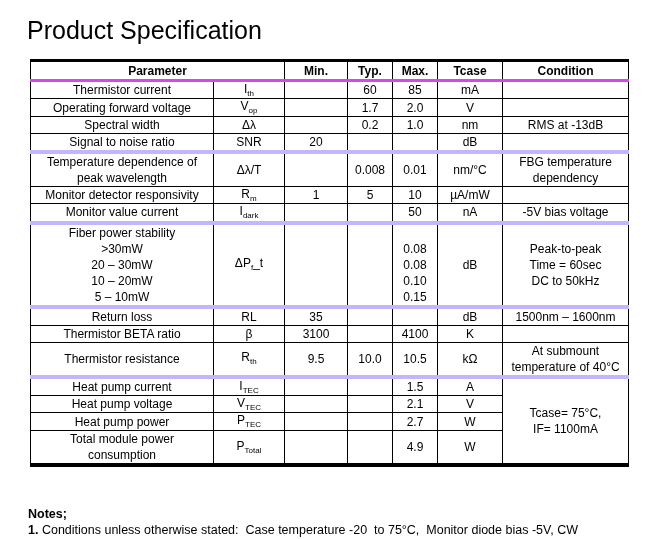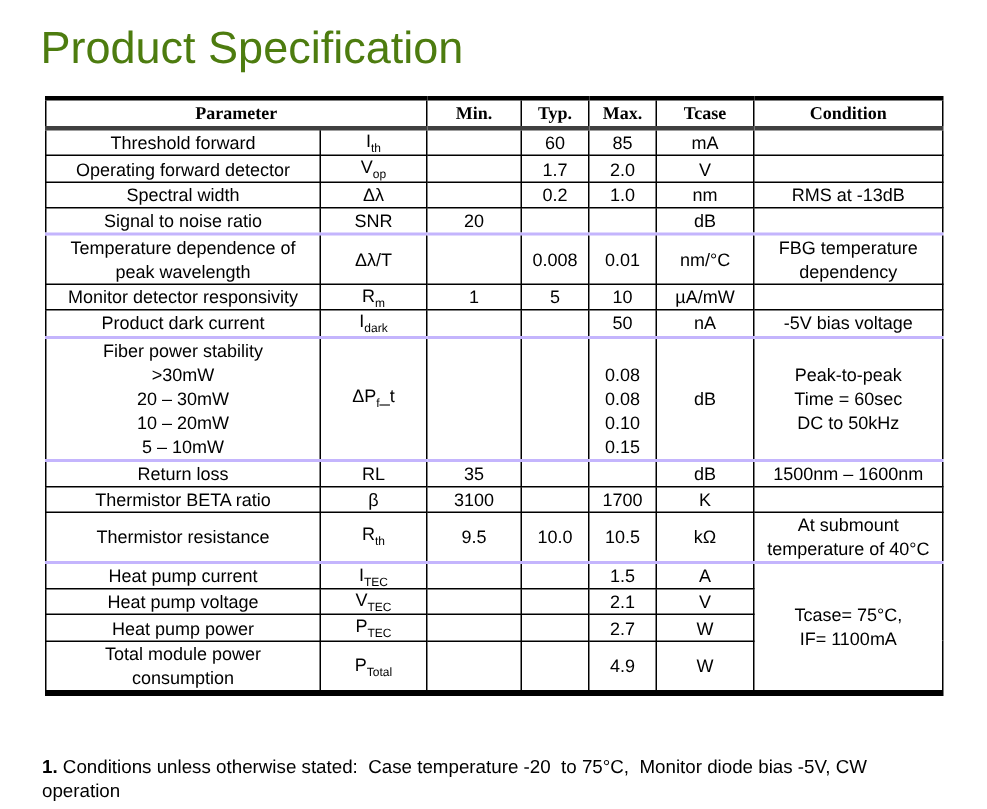--- a/index.html
+++ b/index.html
@@ -5,24 +5,24 @@
   html, body {
     margin: 0; padding: 0;
     width: 658px; height: 539px;
     background: #ffffff;
     overflow: hidden;
     font-family: "Liberation Sans", sans-serif;
     color: #000;
   }
   .page-title {
     margin: 16px 0 0 27px;
-    font-size: 30px;
+    font-size: 25px;
     font-weight: 400;
     letter-spacing: 0px;
-    color: #4d7c0f;
+    color: #000000;
   }
   table.spec {
     margin: 14px 0 0 30px;
     border-collapse: collapse;
     table-layout: fixed;
     width: 598px;
     border-top: 3px solid #000;
     border-bottom: 4px solid #000;
     border-left: 1px solid #000;
     border-right: 1px solid #000;
@@ -30,28 +30,27 @@
   table.spec th, table.spec td {
     border: 1px solid #000;
     padding: 0;
     font-size: 12px;
     text-align: center;
     vertical-align: middle;
     overflow: hidden;
   }
   table.spec thead th {
     border-top: 3px solid #000;
-    border-bottom: 3px solid #404040;
+    border-bottom: 3px solid #d946ef;
     font-weight: bold;
     height: 17px;
-    font-family: Liberation Serif, serif;
   }
   th.param-h { text-align: left; padding-left: 6px; }
   td.param  { text-align: left; padding-left: 6px; }
-  tr.group-end > td { border-bottom: 2px solid #c4b5fd; }
+  tr.group-end > td { border-bottom: 4px solid #c4b5fd; }
   .line { min-height: 16px; line-height: 16px; white-space: nowrap; }
   td sub, .sym sub {
     font-size: 8px;
     line-height: 1;
   }
   .notes {
     margin: 39px 20px 0 28px;
     font-size: 12.5px;
     line-height: 16px;
   }
@@ -80,34 +79,34 @@
       <th>Min.</th>
       <th>Typ.</th>
       <th>Max.</th>
       <th>Tcase</th>
       <th>Condition</th>
     </tr>
   </thead>
   <tbody id="spec-body">
       <tr style="height: 16px;">
         <td class="param">
-          <div class="line">Threshold forward</div>
+          <div class="line">Thermistor current</div>
         </td>
         <td class="sym"><span>I</span><sub>th</sub></td>
         <td></td>
         <td>60</td>
         <td>85</td>
         <td>mA</td>
         <td>
           <div class="line"></div>
         </td>
       </tr>
       <tr style="height: 16px;">
         <td class="param">
-          <div class="line">Operating forward detector</div>
+          <div class="line">Operating forward voltage</div>
         </td>
         <td class="sym"><span>V</span><sub>op</sub></td>
         <td></td>
         <td>1.7</td>
         <td>2.0</td>
         <td>V</td>
         <td>
           <div class="line"></div>
         </td>
       </tr>
@@ -160,21 +159,21 @@
         <td>1</td>
         <td>5</td>
         <td>10</td>
         <td>µA/mW</td>
         <td>
           <div class="line"></div>
         </td>
       </tr>
       <tr class="group-end" style="height: 16px;">
         <td class="param">
-          <div class="line">Product dark current</div>
+          <div class="line">Monitor value current</div>
         </td>
         <td class="sym"><span>I</span><sub>dark</sub></td>
         <td></td>
         <td></td>
         <td>50</td>
         <td>nA</td>
         <td>
           <div class="line">-5V bias voltage</div>
         </td>
       </tr>
@@ -216,21 +215,21 @@
           <div class="line">1500nm – 1600nm</div>
         </td>
       </tr>
       <tr style="height: 16px;">
         <td class="param">
           <div class="line">Thermistor BETA ratio</div>
         </td>
         <td class="sym"><span>β</span></td>
         <td>3100</td>
         <td></td>
-        <td>1700</td>
+        <td>4100</td>
         <td>K</td>
         <td>
           <div class="line"></div>
         </td>
       </tr>
       <tr class="group-end" style="height: 32px;">
         <td class="param">
           <div class="line">Thermistor resistance</div>
         </td>
         <td class="sym"><span>R</span><sub>th</sub></td>
@@ -285,14 +284,15 @@
         <td class="sym"><span>P</span><sub>Total</sub></td>
         <td></td>
         <td></td>
         <td>4.9</td>
         <td>W</td>
       </tr>
     </tbody>
 </table>
 
 <div class="notes">
+  <div class="notes-title">Notes;</div>
   <div class="note-item"><span class="note-prefix">1.</span><span> Conditions unless otherwise stated:  Case temperature -20  to 75°C,  Monitor diode bias -5V, CW operation</span></div>
 </div>
 
 </body></html>

